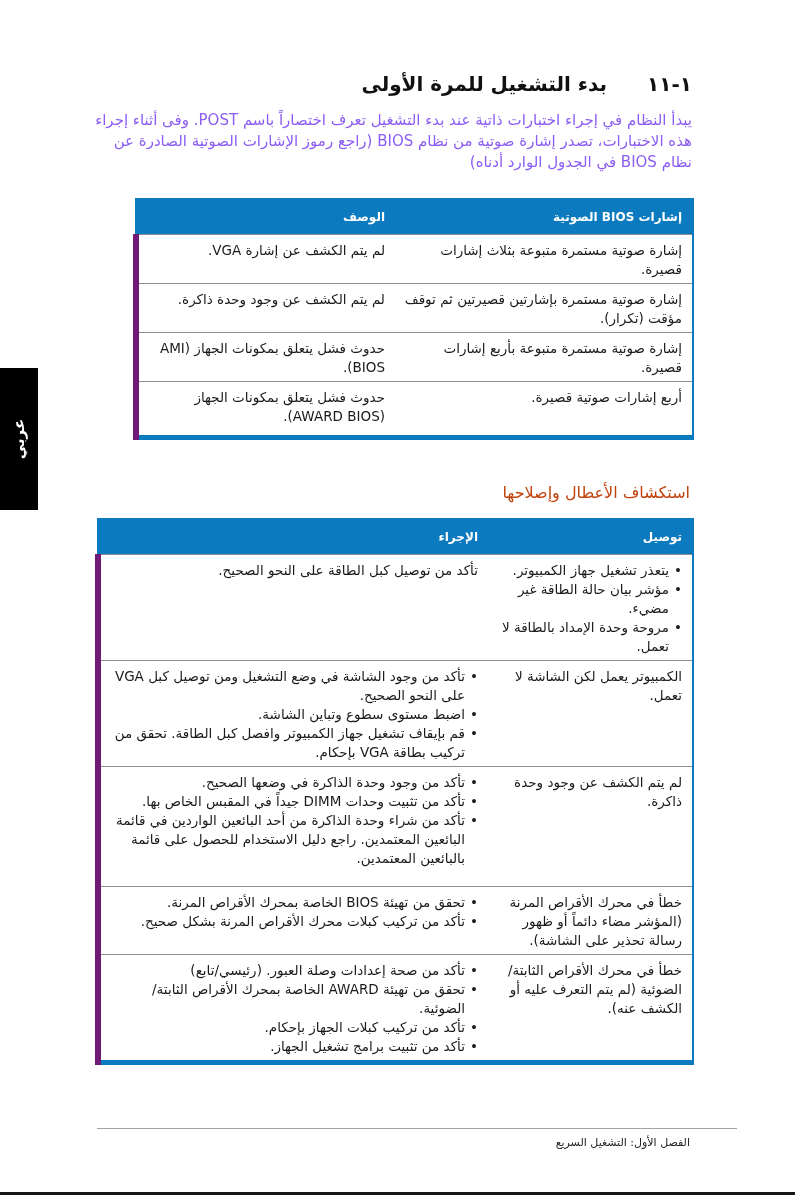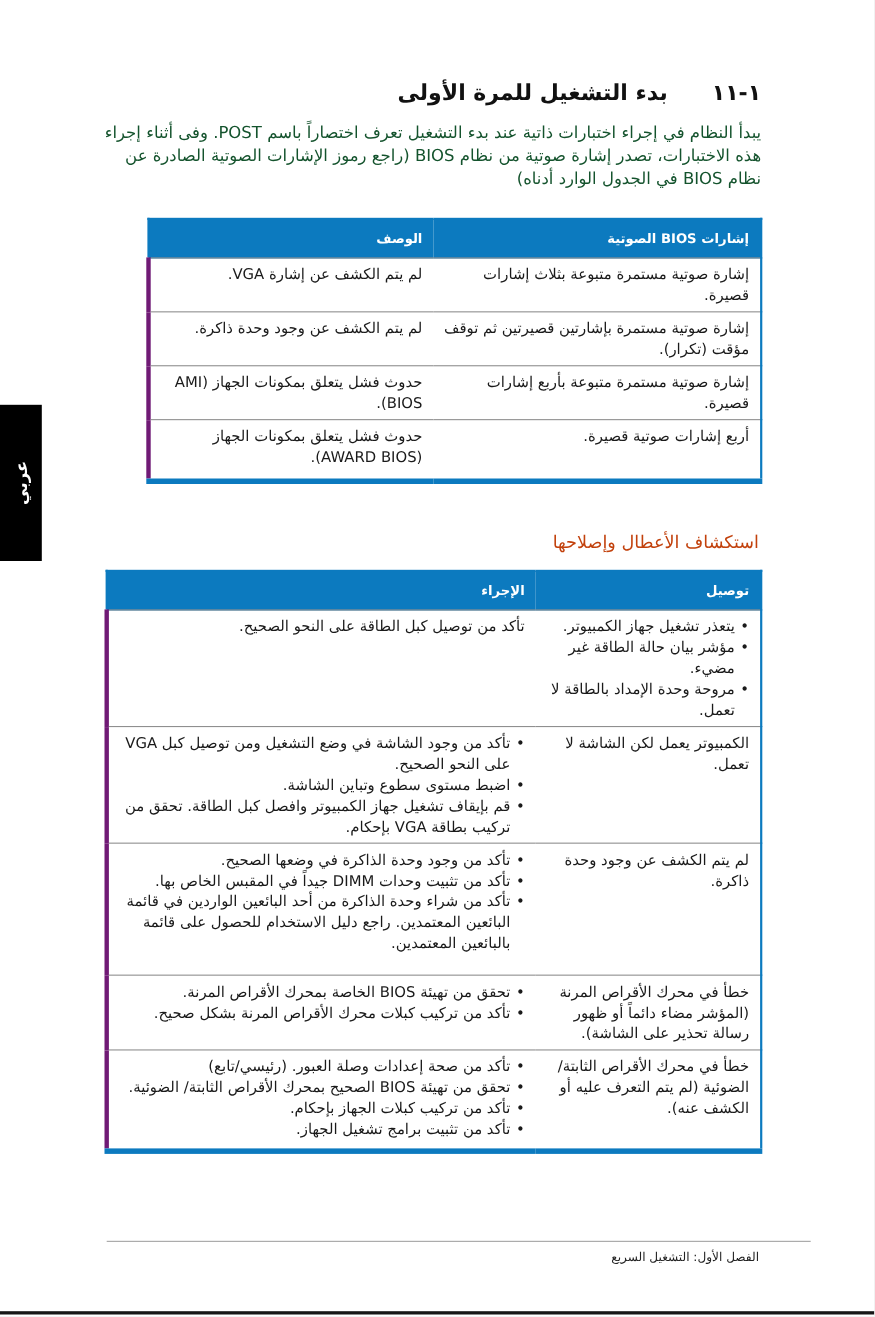--- a/index.html
+++ b/index.html
@@ -14,41 +14,41 @@
     position:absolute; top:72px; right:103px;
     direction:rtl; font-size:20px; font-weight:bold; color:#111;
     white-space:nowrap;
   }
   .sec-title .sec-num { display:inline-block; }
   .sec-title .sec-text { display:inline-block; margin-right:40px; }
 
   .intro {
     position:absolute; top:110px; right:103px; width:600px;
     direction:rtl; text-align:right;
-    font-size:15px; line-height:21px; color:#14532d;
+    font-size:15px; line-height:21px; color:#8b5cf6;
   }
 
   
   table.blue {
     position:absolute; border-collapse:collapse; direction:rtl;
     border:2px solid #0c7abf; border-bottom:5px solid #0c7abf;
     table-layout:fixed;
   }
   table.blue th {
     background:#0c7abf; color:#ffffff; font-weight:bold;
     font-size:12px; text-align:right; padding:4px 10px 4px 4px;
     height:26px; vertical-align:middle;
   }
   table.blue td {
     vertical-align:top; text-align:right;
     font-size:13.5px; line-height:19px; color:#1a1a1a;
     padding:6px 10px 4px 8px;
     border-top:1px solid #8f8f8f;
   }
-  table.blue td.divided { border-left:4px solid #701a75;margin-top:37px; }
+  table.blue td.divided { border-left:6px solid #701a75;margin-top:37px; }
   
   .li { position:relative; padding-right:13px; }
   .li::before { content:"•"; position:absolute; right:0; top:0; }
 
   
   #beep-table { left:133px; top:198px; width:557px; }
   #beep-table col.c-signal { width:298px; }
   #beep-table col.c-desc   { width:259px; }
   #beep-table tr.r1 { height:33px; }
   #beep-table tr.r2 { height:45px; }
@@ -177,21 +177,21 @@
       <td>خطأ في محرك الأقراص المرنة (المؤشر مضاء دائماً أو ظهور رسالة تحذير على الشاشة).</td>
       <td class="divided">
         <div class="li">تحقق من تهيئة BIOS الخاصة بمحرك الأقراص المرنة.</div>
         <div class="li">تأكد من تركيب كبلات محرك الأقراص المرنة بشكل صحيح.</div>
       </td>
     </tr>
     <tr class="r5">
       <td>خطأ في محرك الأقراص الثابتة/ الضوئية (لم يتم التعرف عليه أو الكشف عنه).</td>
       <td class="divided">
         <div class="li">تأكد من صحة إعدادات وصلة العبور. (رئيسي/تابع)</div>
-        <div class="li">تحقق من تهيئة BIOS الصحيح بمحرك الأقراص الثابتة/ الضوئية.</div>
+        <div class="li">تحقق من تهيئة AWARD الخاصة بمحرك الأقراص الثابتة/ الضوئية.</div>
         <div class="li">تأكد من تركيب كبلات الجهاز بإحكام.</div>
         <div class="li">تأكد من تثبيت برامج تشغيل الجهاز.</div>
       </td>
     </tr>
   </tbody>
     </table>
 
   <div class="lang-tab">
     <span>عربي</span>
   </div>

